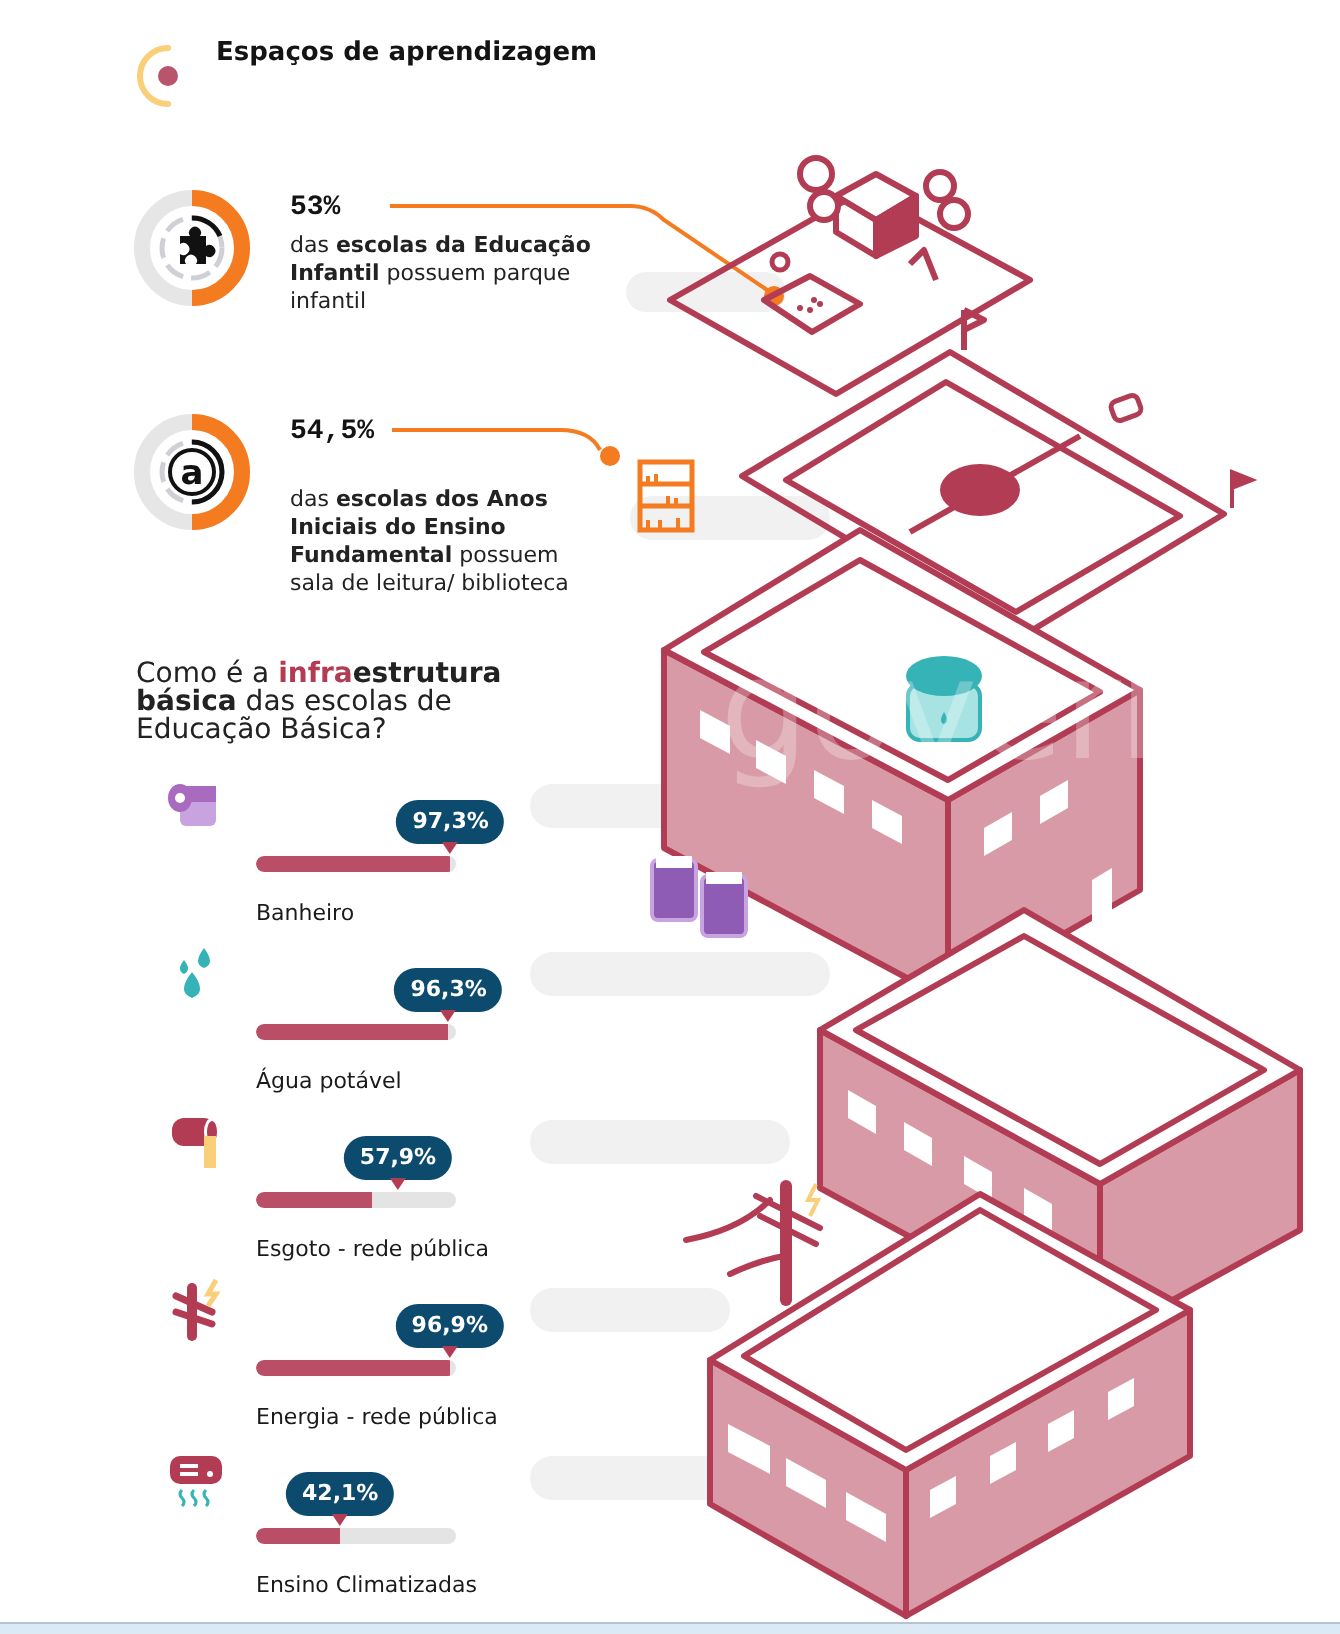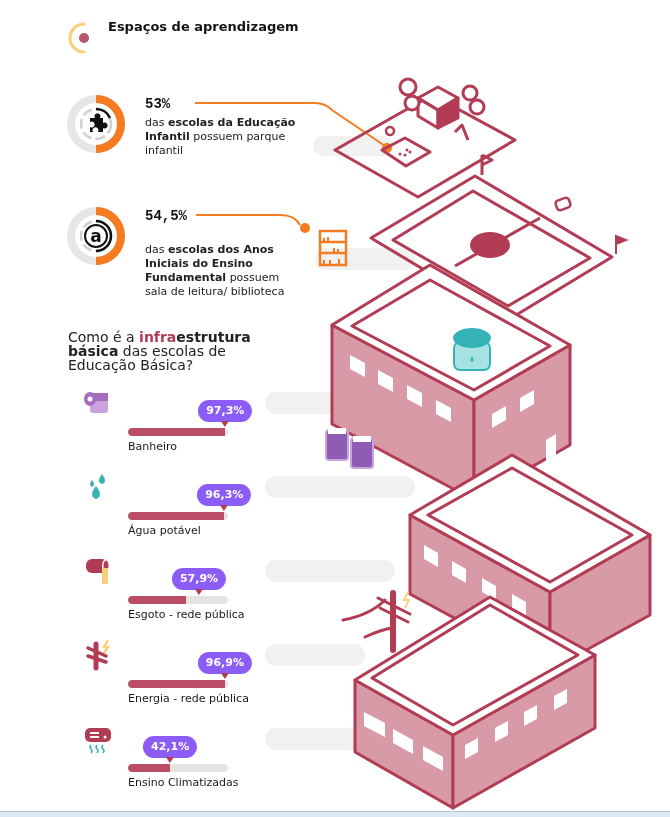--- a/index.html
+++ b/index.html
@@ -12,25 +12,25 @@
   .pct { font-size:14px; font-weight:bold; color:#141414;font-family:Liberation Mono, monospace; }
   .desc { font-size:11px; line-height:14px; color:#222; width:160px; }
   .desc b { font-weight:bold; }
   .question { left:68px; top:330px; font-size:14px; line-height:14px; color:#222; width:230px; }
   .question b { font-weight:bold; }
   .question .hl { color:#b23c54; }
   .infra { position:absolute; left:80px; width:260px; height:70px; }
   .infra .ico { position:absolute; left:0; top:0; width:36px; height:36px; }
   .infra .track { position:absolute; left:48px; top:42px; width:100px; height:8px; border-radius:4px; background:#e4e4e4; overflow:hidden; }
   .infra .fill { height:100%; background:#b94e66; border-radius:4px 0 0 4px; }
-  .infra .bubble { position:absolute; top:14px; height:22px; padding:0 8px; border-radius:11px; background:#8b5cf6; color:#fff;
+  .infra .bubble { position:absolute; top:14px; height:22px; padding:0 8px; border-radius:11px; background:#0c4a6e; color:#fff;
                    font-size:11px; font-weight:bold; line-height:22px; transform:translateX(-50%); white-space:nowrap; }
   .infra .bubble::after { content:""; position:absolute; left:50%; bottom:-5px; margin-left:-4px; border-left:4px solid transparent;
                           border-right:4px solid transparent; border-top:6px solid #b23c54; }
-  .infra .lbl { position:absolute; left:48px; top:54px; font-size:11px; color:#1a1a1a; white-space:nowrap; }
+  .infra .lbl { position:absolute; left:48px; top:64px; font-size:11px; color:#1a1a1a; white-space:nowrap; }
   .bottom-bar { left:0; top:811px; width:670px; height:6px; background:#dbeaf5; border-top:1px solid #b7c3cf; }
   .watermark { left:360px; top:320px; font-size:70px; color:rgba(255,255,255,0.28); line-height:70px; font-family:"DejaVu Sans", sans-serif; pointer-events:none; }
 </style>
 </head>
 <body>
 
 <svg class="abs title-icon" viewBox="0 0 36 36">
   <path d="M22 4 A14 14 0 1 0 22 32" fill="none" stroke="#f9cf7a" stroke-width="3" stroke-linecap="round"></path>
   <circle cx="22" cy="18" r="5" fill="#b8546c"></circle>
 </svg>
@@ -174,20 +174,21 @@
     <path d="M393 729 L413 740 L413 754 L393 743 Z"></path>
     <path d="M423 746 L443 757 L443 771 L423 760 Z"></path>
     <path d="M465 745 L478 738 L478 752 L465 759 Z"></path>
     <path d="M495 728 L508 721 L508 735 L495 742 Z"></path>
     <path d="M524 712 L537 705 L537 719 L524 726 Z"></path>
     <path d="M554 696 L567 689 L567 703 L554 710 Z"></path>
   </g>
 </svg>
 
 <div class="abs watermark">
+  <div>governo</div>
 </div>
 
 <div class="abs question">
   <span>Como é a </span><b><span class="hl">infra</span><span>estrutura</span></b><span> </span><b>básica</b><span> das escolas de Educação Básica?</span>
 </div>
 
 <div class="infra" style="top:386px;">
   <svg class="ico" viewBox="0 0 36 36">
     <rect x="10" y="7" width="18" height="20" rx="3" fill="#c9a3e0"></rect>
     <rect x="10" y="7" width="18" height="8" fill="#a86bbf"></rect>

